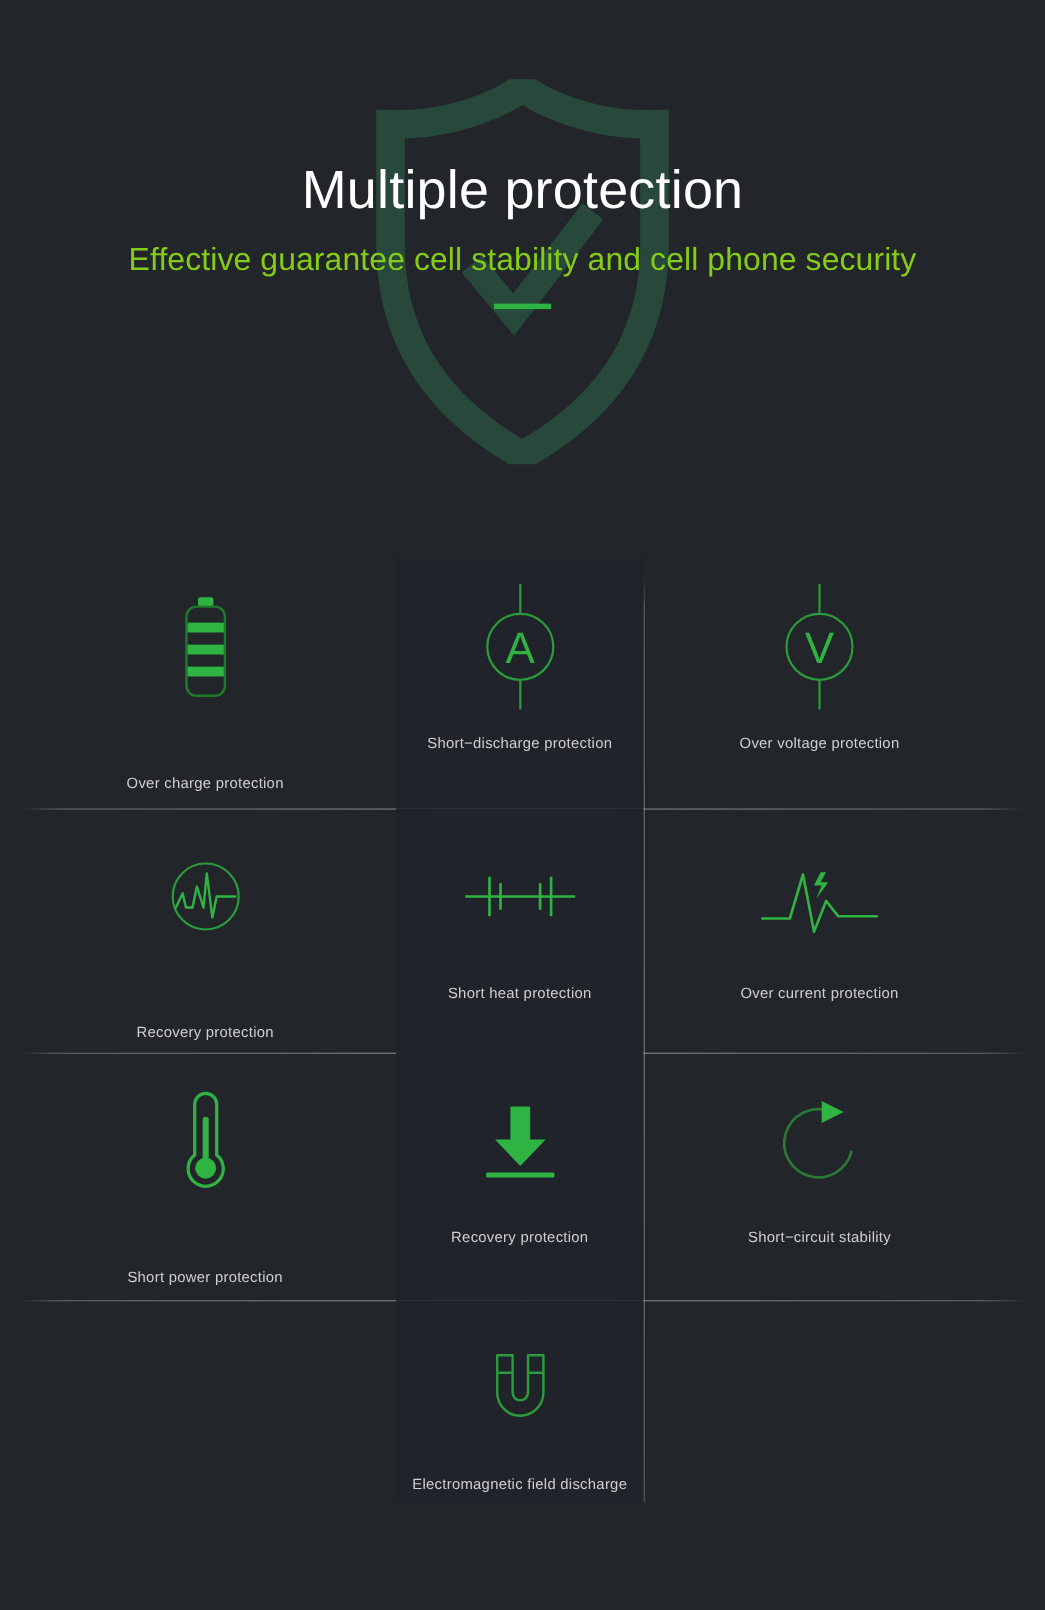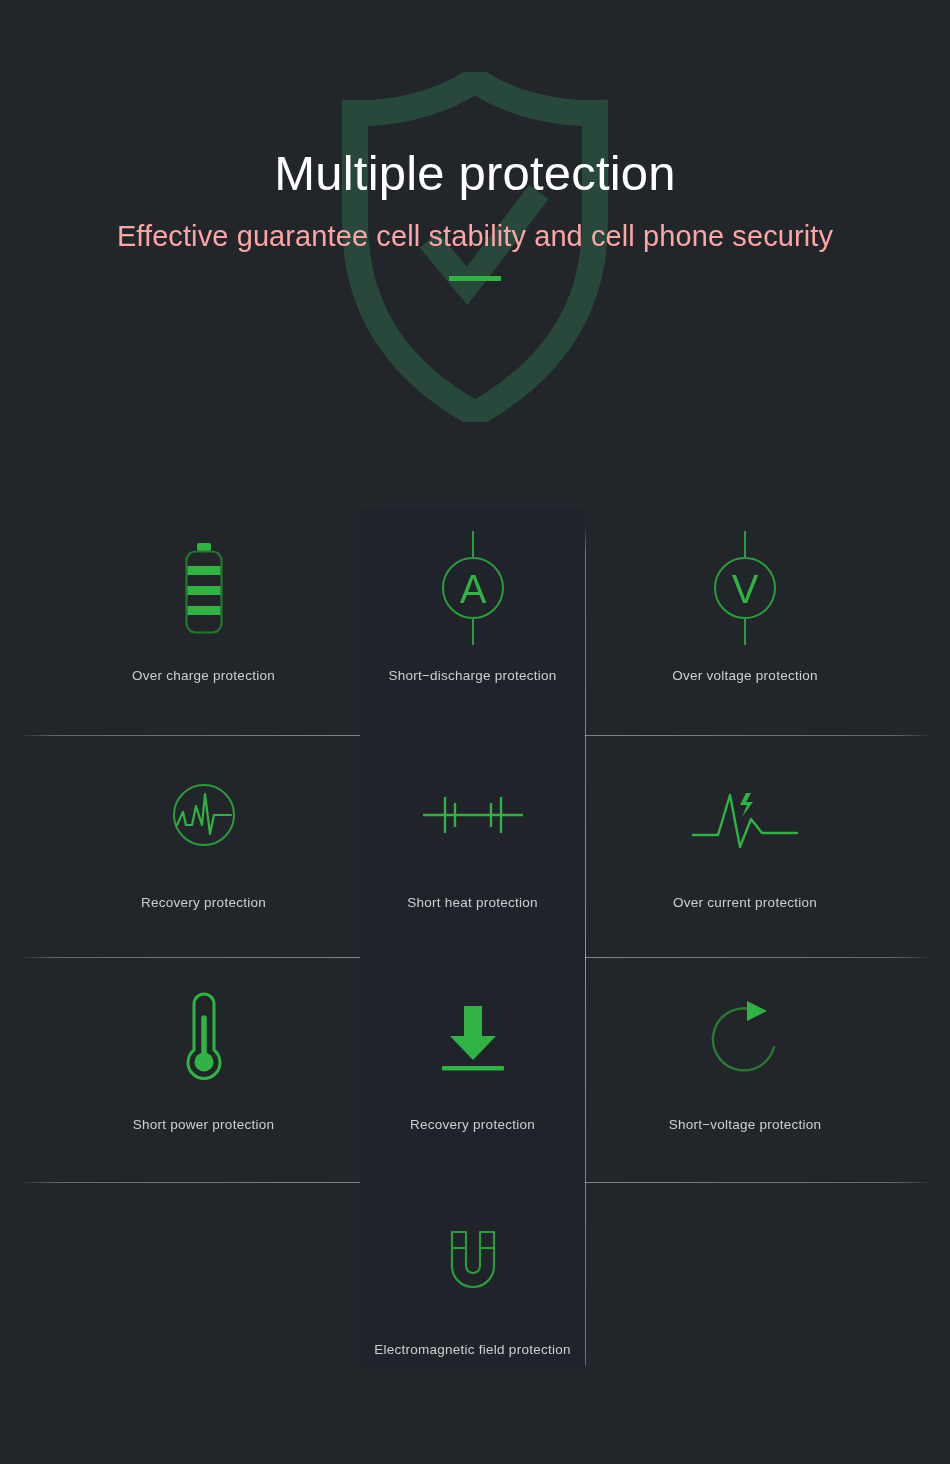--- a/index.html
+++ b/index.html
@@ -51,21 +51,21 @@
     font-weight: 400;
     line-height: 1.05;
     color: #ffffff;
     letter-spacing: 0.2px;
   }
 
   .hero-sub {
     margin-top: 21px;
     font-size: 29px;
     font-weight: 400;
-    color: #fca5a5;
+    color: #84cc16;
     letter-spacing: 0.1px;
   }
 
   .hero-rule {
     margin: 23px auto 0 auto;
     width: 52px;
     height: 5px;
     background: #2fb342;
   }
 
@@ -88,21 +88,21 @@
     position: absolute;
     width: 225px;
     height: 225px;
     display: flex;
     flex-direction: column;
     align-items: center;
     justify-content: flex-start;
   }
 
   
-  .col-0 { left: 47px;  width: 313px; }
+  .col-0 { left: 30px;  width: 313px; gap: 36px; }
   .col-1 { left: 360px; width: 225px; }
   .col-2 { left: 585px; width: 320px; }
 
   .row-0 { top: 0px;   height: 227px; }
   .row-1 { top: 227px; height: 222px; }
   .row-2 { top: 449px; height: 225px; }
   .row-3 { top: 674px; height: 226px; }
 
   .cell-mid { background: #202329; }
 
@@ -283,31 +283,31 @@
         <div class="cell-label">Recovery protection</div>
       </div>
 
       <div class="cell col-2 row-2">
         <div class="icon-box">
           <svg width="76" height="78" viewBox="0 0 76 78">
             <path d="M47 12 A31 31 0 1 0 67 49" fill="none" stroke="#2a7a34" stroke-width="2.4" stroke-linecap="round"></path>
             <path d="M40 3 L60 13 L40 23 Z" fill="#2fb342"></path>
           </svg>
         </div>
-        <div class="cell-label">Short−voltage protection</div>
+        <div class="cell-label">Short−circuit stability</div>
       </div>
 
       <div class="cell col-1 row-3 cell-mid">
         <div class="icon-box">
           <svg width="64" height="72" viewBox="0 0 64 72">
             <path d="M11 6 L11 40 a21 21 0 0 0 42 0 L53 6 L39 6 L39 40 a7 7 0 0 1 -14 0 L25 6 Z" fill="none" stroke="#2a9c3b" stroke-width="2.2" stroke-linejoin="round"></path>
             <line x1="11" y1="22" x2="25" y2="22" stroke="#2a9c3b" stroke-width="2.2"></line>
             <line x1="39" y1="22" x2="53" y2="22" stroke="#2a9c3b" stroke-width="2.2"></line>
           </svg>
         </div>
-        <div class="cell-label">Electromagnetic field protection</div>
+        <div class="cell-label">Electromagnetic field discharge</div>
       </div>
 
     </div>
   </div>
 
   <div class="dot"></div>
 </div>
 
 </body></html>

